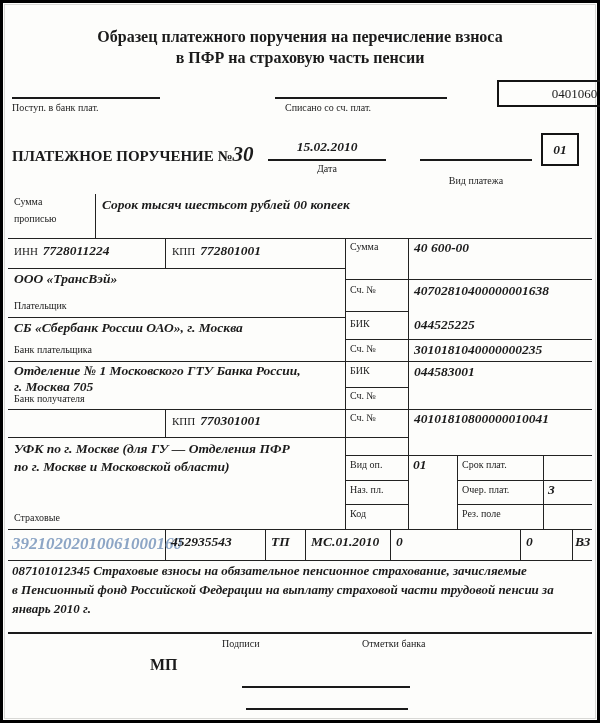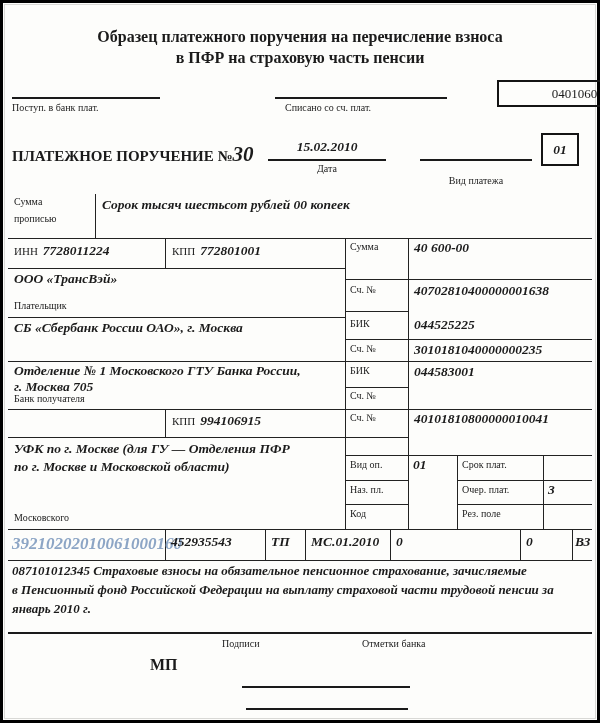--- a/index.html
+++ b/index.html
@@ -65,20 +65,21 @@
     <span class="rl">ИНН</span><span>7728011224</span>
   </div>
   <div class="t val" style="left:172px;top:243px;">
     <span class="rl">КПП</span><span>772801001</span>
   </div>
   <div class="hl" style="left:8px;top:268px;width:337px;"></div>
   <div class="t val" style="left:14px;top:271px;">ООО «ТрансВэй»</div>
   <div class="t" style="left:14px;top:300px;">Плательщик</div>
   <div class="hl" style="left:8px;top:317px;width:337px;"></div>
   <div class="t val" style="left:14px;top:320px;">СБ «Сбербанк России ОАО», г. Москва</div>
+  <div class="t" style="left:14px;top:344px;">Банк плательщика</div>
 
   <div class="t" style="left:350px;top:241px;">Сумма</div>
   <div class="t val" style="left:414px;top:240px;">40 600-00</div>
   <div class="hl" style="left:345px;top:279px;width:247px;"></div>
   <div class="t" style="left:350px;top:284px;">Сч. №</div>
   <div class="t val" style="left:414px;top:283px;">40702810400000001638</div>
   <div class="hl" style="left:345px;top:311px;width:63px;"></div>
   <div class="t" style="left:350px;top:318px;">БИК</div>
   <div class="t val" style="left:414px;top:317px;">044525225</div>
   <div class="hl" style="left:345px;top:339px;width:247px;"></div>
@@ -90,26 +91,26 @@
   <div class="t val" style="left:14px;top:379px;">г. Москва 705</div>
   <div class="t" style="left:14px;top:393px;">Банк получателя</div>
   <div class="t" style="left:350px;top:365px;">БИК</div>
   <div class="t val" style="left:414px;top:364px;">044583001</div>
   <div class="hl" style="left:345px;top:387px;width:63px;"></div>
   <div class="t" style="left:350px;top:390px;">Сч. №</div>
 
   <div class="hl" style="left:8px;top:409px;width:584px;"></div>
   <div class="vl" style="left:165px;top:409px;height:28px;"></div>
   <div class="t val" style="left:172px;top:413px;">
-    <span class="rl">КПП</span><span>994106915</span>
+    <span class="rl">КПП</span><span>770301001</span>
   </div>
   <div class="hl" style="left:8px;top:437px;width:400px;"></div>
   <div class="t val" style="left:14px;top:441px;">УФК по г. Москве (для ГУ — Отделения ПФР</div>
   <div class="t val" style="left:14px;top:459px;">по г. Москве и Московской области)</div>
-  <div class="t" style="left:14px;top:512px;">Московского</div>
+  <div class="t" style="left:14px;top:512px;">Страховые</div>
   <div class="t" style="left:350px;top:412px;">Сч. №</div>
   <div class="t val" style="left:414px;top:411px;">40101810800000010041</div>
 
   <div class="hl" style="left:345px;top:455px;width:247px;"></div>
   <div class="vl" style="left:457px;top:455px;height:74px;"></div>
   <div class="vl" style="left:543px;top:455px;height:74px;"></div>
   <div class="t" style="left:350px;top:459px;">Вид оп.</div>
   <div class="t val" style="left:413px;top:457px;">01</div>
   <div class="t" style="left:462px;top:459px;">Срок плат.</div>
   <div class="hl" style="left:345px;top:480px;width:63px;"></div>

